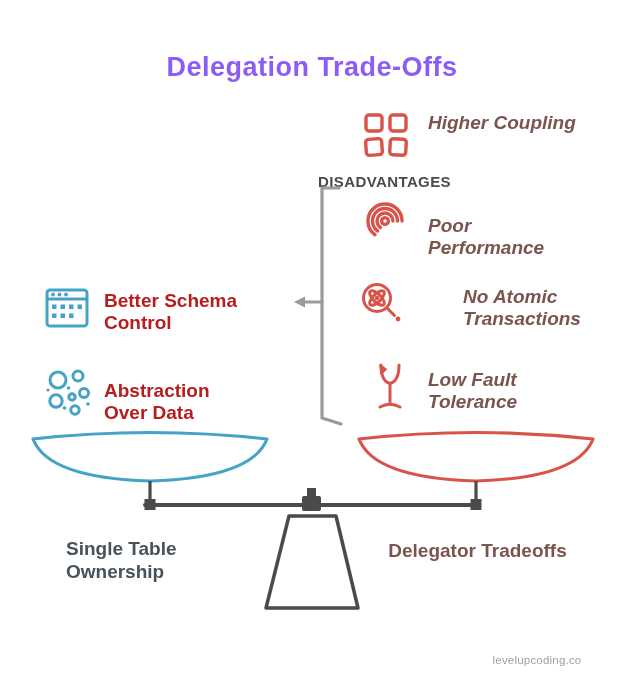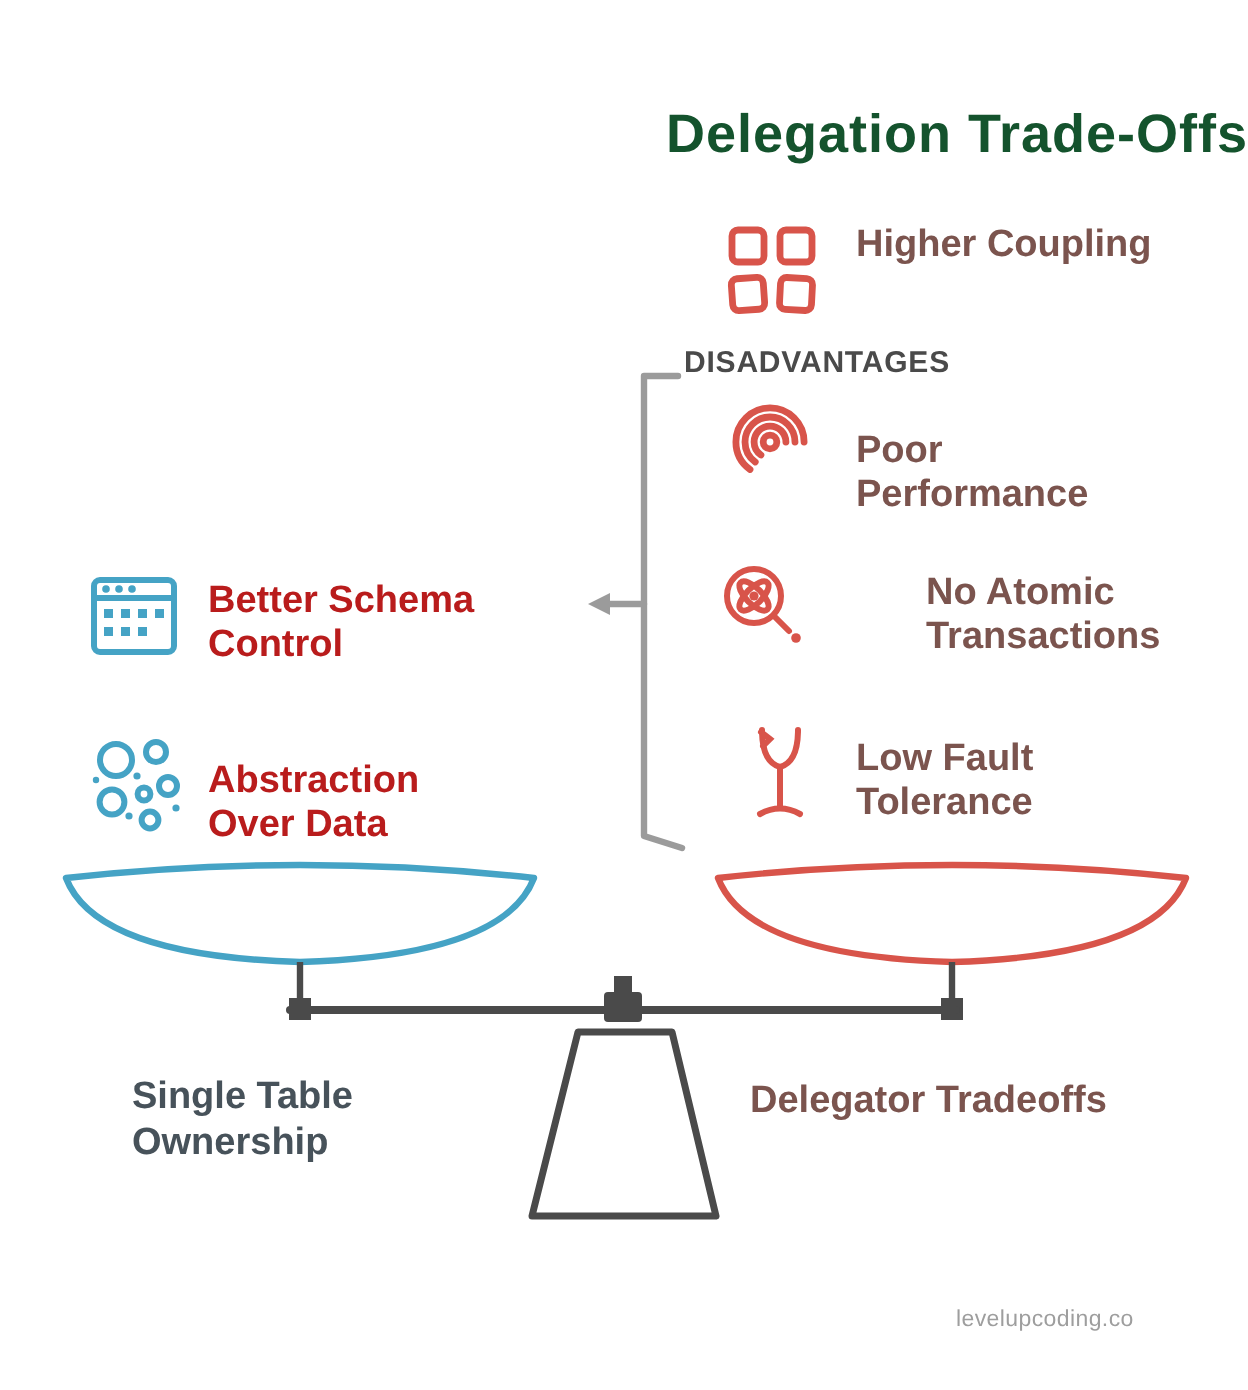--- a/index.html
+++ b/index.html
@@ -3,42 +3,42 @@
 <meta charset="utf-8">
 <style>
   html,body{margin:0;padding:0;}
   body{
     width:624px;height:695px;position:relative;overflow:hidden;
     background:#ffffff;
     font-family:"Liberation Sans", sans-serif;
   }
   .abs{position:absolute;}
   .title{
-    left:0;top:52px;width:624px;text-align:right;
-    font-size:27px;font-weight:bold;color:#14532d;letter-spacing:.5px;
+    left:0;top:52px;width:624px;text-align:center;
+    font-size:27px;font-weight:bold;color:#8b5cf6;letter-spacing:.5px;
   }
   .item-label{
     font-size:19px;font-weight:bold;line-height:22px;
   }
-  .right-text{color:#7b544e;width:150px;}
+  .right-text{color:#7b544e;width:150px;font-style:italic;}
   .left-text{color:#b91c1c;width:152px;}
   .group-header{
     left:318px;top:173px;
-    font-size:15px;font-weight:bold;color:#4a4a4a;letter-spacing:.4px;margin-left:24px;
+    font-size:15px;font-weight:bold;color:#4a4a4a;letter-spacing:.4px;
   }
   .pan-label-left{
     left:66px;top:537px;width:168px;text-align:left;
     font-size:19px;font-weight:bold;line-height:23px;color:#47525a;
   }
   .pan-label-right{
-    left:375px;top:540px;width:205px;
+    left:375px;top:540px;width:205px;text-align:center;
     font-size:19px;font-weight:bold;color:#7b544e;white-space:nowrap;
   }
   .watermark{
-    left:478px;top:654px;width:118px;text-align:left;
+    left:478px;top:654px;width:118px;text-align:center;
     font-size:11.5px;color:#9e9e9e;letter-spacing:.2px;
   }
   svg{display:block;}
   .stroke-red{stroke:#d8544a;}
   .stroke-blue{stroke:#45a3c5;}
   .fill-red{fill:#d8544a;}
   .fill-blue{fill:#45a3c5;}
 </style>
 </head>
 <body>

